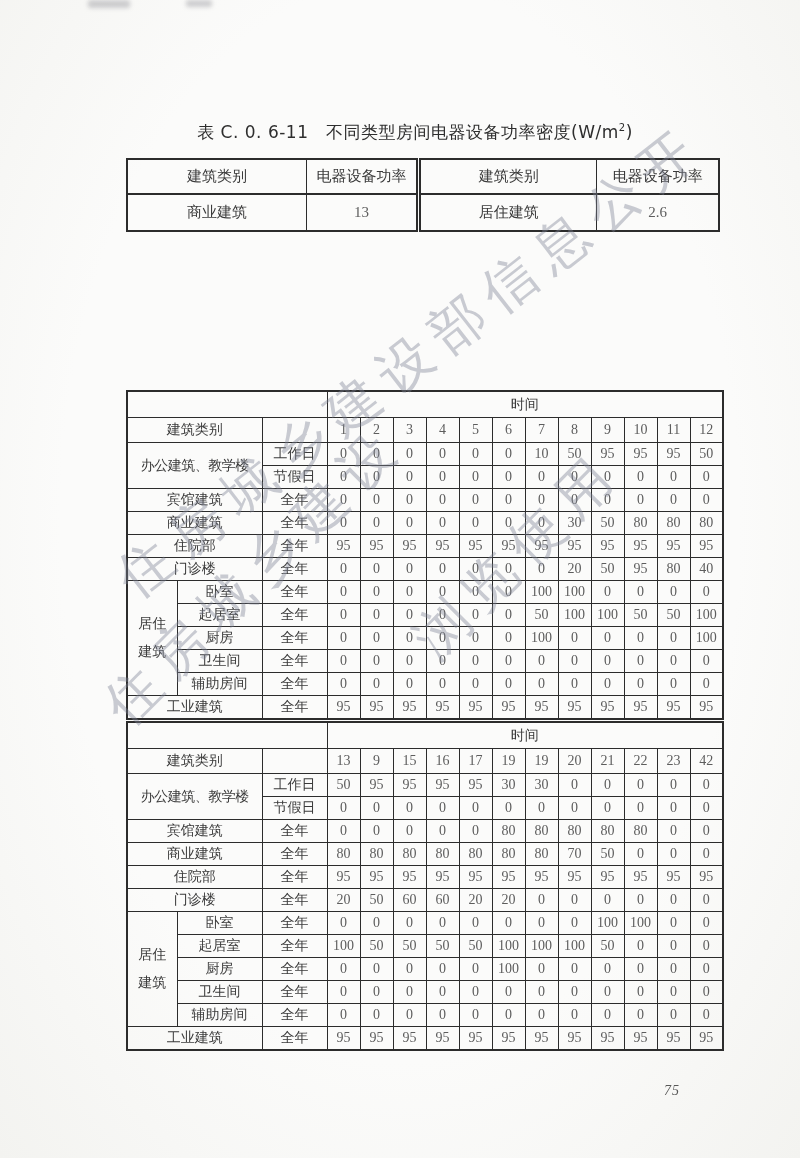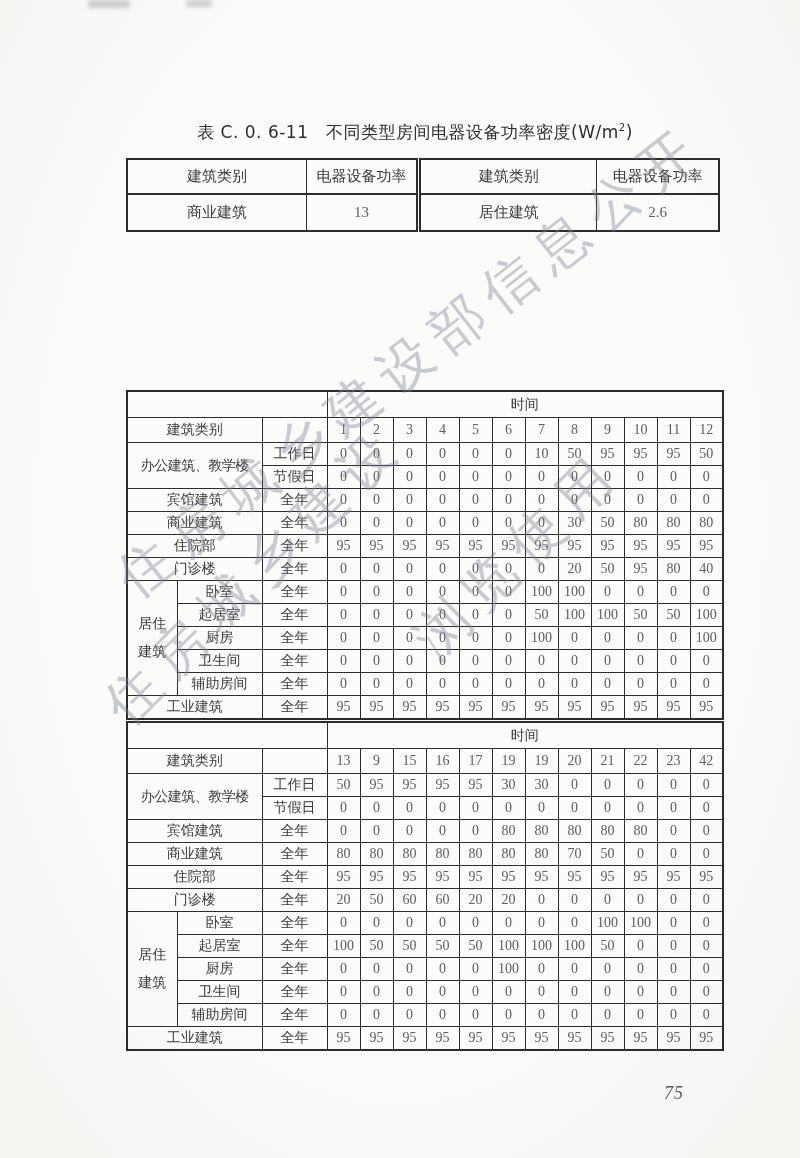--- a/index.html
+++ b/index.html
@@ -50,21 +50,21 @@
     font-size:54px;letter-spacing:12px;font-weight:500;
     color:rgba(124,131,148,.40);
     transform-origin:0 50%;
   }
   .wm1{left:124px;top:558px;transform:rotate(-38deg)}
   .wm2{left:114px;top:688px;transform:rotate(-45deg)}
   .wm3{left:424px;top:621px;transform:rotate(-45deg)}
 
   .pageno{
     position:absolute;left:664px;top:1083px;
-    font-style:italic;font-size:18px;color:#585858;letter-spacing:1px;
+    font-style:italic;font-size:14px;color:#585858;letter-spacing:1px;
   }
 </style>
 </head>
 <body>
 
 <div class="page">
   <div class="artifact a1"></div>
   <div class="artifact a2"></div>
 
   <div class="title t1"><span>表 C. 0. 6-11　不同类型房间电器设备功率密度(W/m</span><sup>2</sup><span>)</span></div>

